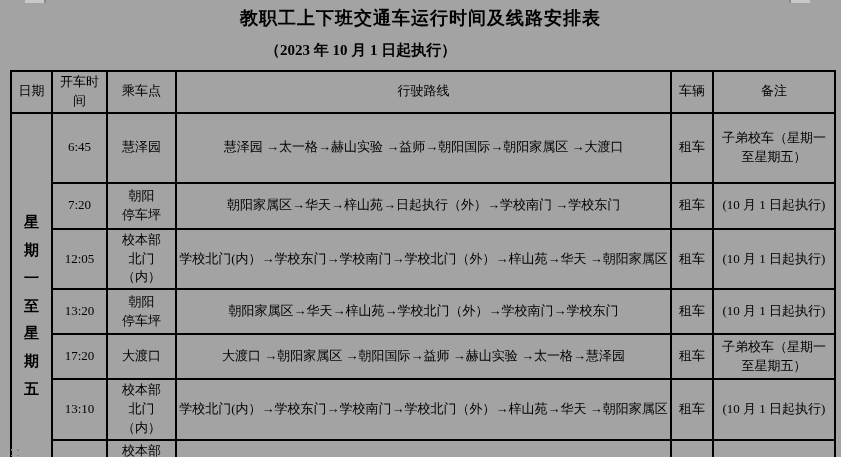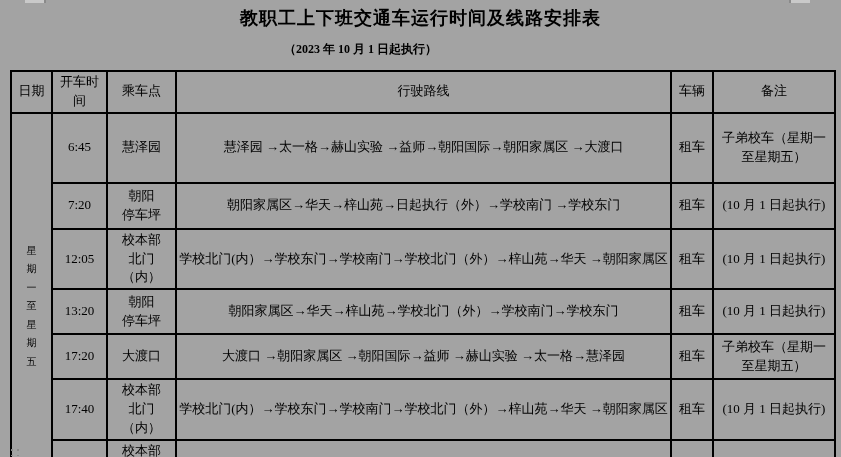--- a/index.html
+++ b/index.html
@@ -3,30 +3,30 @@
 <meta charset="utf-8">
 <style>
   html,body{margin:0;padding:0;}
   body{width:841px;height:457px;background:#ffffff;font-family:"Liberation Serif","DejaVu Serif",serif;color:#000;}
   .page{position:relative;width:841px;height:457px;background:#a3a3a3;overflow:hidden;}
 
   .doc-title{position:absolute;top:6px;left:0;width:841px;text-align:center;
     font-size:18px;font-weight:bold;letter-spacing:1px;margin:0;
     font-family:"Liberation Sans","DejaVu Sans",sans-serif;}
   .doc-subtitle{position:absolute;top:41px;left:0;width:721px;text-align:center;
-    font-size:12px;font-weight:bold;margin:0;}
+    font-size:15px;font-weight:bold;margin:0;}
 
   table.schedule{position:absolute;top:70px;left:10px;border-collapse:collapse;
     table-layout:fixed;width:824px;}
   table.schedule th, table.schedule td{
     border:2px solid #000;text-align:center;vertical-align:middle;
     font-size:13px;font-weight:normal;padding:1px 2px;line-height:1.45;
     overflow:hidden;}
   thead tr{height:40px;}
-  .vtext{width:1em;margin:11px auto;word-break:break-all;line-height:1.85;font-size:10px;}
+  .vtext{width:1em;margin:11px auto;word-break:break-all;line-height:1.85;font-size:15px;font-weight:bold;}
   .c-boarding{white-space:pre-line;}
   .c-route{padding:1px 3px;}
   .c-remark{padding:1px 3px;border-radius:8px;}
 
   
   .ruler-a{position:absolute;top:0;height:3px;background:#c9c9c9;}
   .ruler-left{left:25px;width:21px;}
   .ruler-left::after{content:"";position:absolute;right:0;top:0;width:2px;height:3px;background:#8a8a8a;}
   .ruler-right{left:789px;width:21px;}
   .ruler-right::before{content:"";position:absolute;left:0;top:0;width:2px;height:3px;background:#8a8a8a;}
@@ -101,21 +101,21 @@
           <td class="c-remark">(10 月 1 日起执行)</td>
         </tr>
         <tr style="height: 45px;">
           <td class="c-time">17:20</td>
           <td class="c-boarding">大渡口</td>
           <td class="c-route">大渡口 →朝阳家属区 →朝阳国际→益师 →赫山实验 →太一格→慧泽园</td>
           <td class="c-vehicle">租车</td>
           <td class="c-remark">子弟校车（星期一至星期五）</td>
         </tr>
         <tr style="height: 47px;">
-          <td class="c-time">17:40</td>
+          <td class="c-time">13:10</td>
           <td class="c-boarding">校本部
 北门（内）</td>
           <td class="c-route">学校北门(内）→学校东门→学校南门→学校北门（外）→梓山苑→华天 →朝阳家属区</td>
           <td class="c-vehicle">租车</td>
           <td class="c-remark">(10 月 1 日起执行)</td>
         </tr>
         <tr style="height: 42px;">
           <td class="c-time">17:50</td>
           <td class="c-boarding">校本部
 北门（内）</td>

